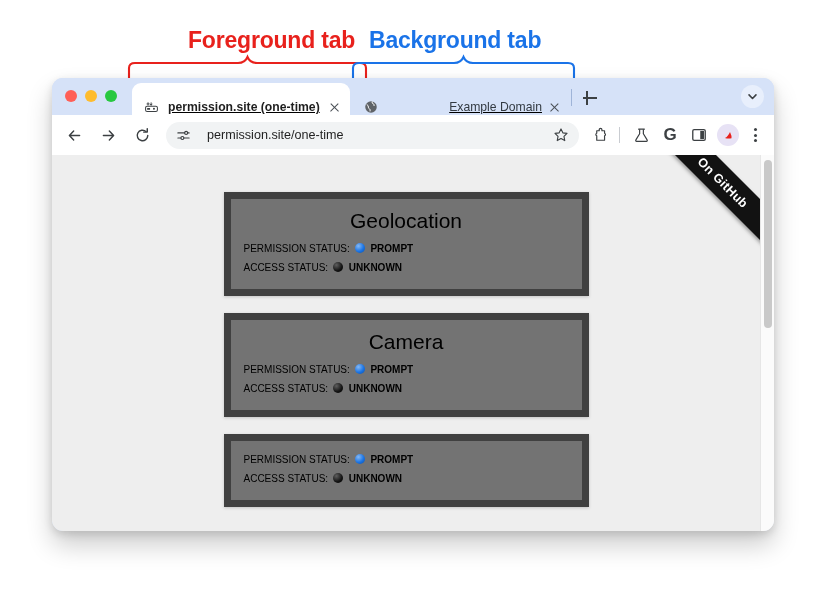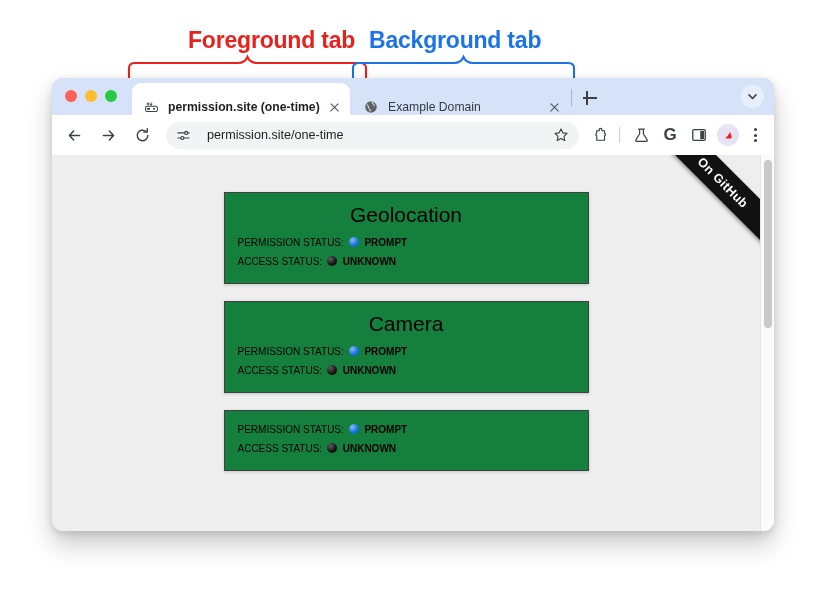--- a/index.html
+++ b/index.html
@@ -75,20 +75,21 @@
 
   .tab {
     position: absolute;
     top: 5px;
     height: 32px;
     border-radius: 9px 9px 0 0;
     display: flex;
     align-items: center;
     padding: 16px 8px 0 11px;
     box-sizing: border-box;
+    text-decoration: underline;
   }
   #tab-active {
     left: 80px;
     width: 218px;
     background: #ffffff;
     z-index: 3;
   }
   #tab-inactive {
     left: 300px;
     width: 218px;
@@ -106,21 +107,21 @@
   }
   .tab-title {
     flex: 1 1 auto;
     font-size: 12.2px;
     color: #1f1f1f;
     font-weight: bold;
     white-space: nowrap;
     overflow: hidden;
     text-overflow: ellipsis;
   }
-  #tab-inactive .tab-title { font-weight: normal; color: #333a42; }
+  #tab-inactive .tab-title { font-weight: normal; color: #333a42; text-align: right; }
   .tab-close {
     flex: 0 0 16px;
     width: 16px;
     height: 16px;
     position: relative;
     margin-left: 4px;
   }
   .tab-close::before, .tab-close::after {
     content: "";
     position: absolute;
@@ -264,22 +265,22 @@
     position: absolute;
     inset: 0 14px 0 0;
     overflow: hidden;
   }
   #cards {
     padding-top: 37px;
   }
   .card {
     width: 365px;
     margin: 0 auto 17px auto;
-    background: #15803d;
-    border: 1px solid #404040;
+    background: #737373;
+    border: 7px solid #404040;
     box-shadow: 0 1px 3px rgba(0,0,0,0.18);
     padding: 10px 13px 12px 13px;
     box-sizing: border-box;
   }
   .card-title {
     text-align: center;
     font-size: 21px;
     color: #000;
     margin: 0 0 7px 0;
     font-weight: normal;

